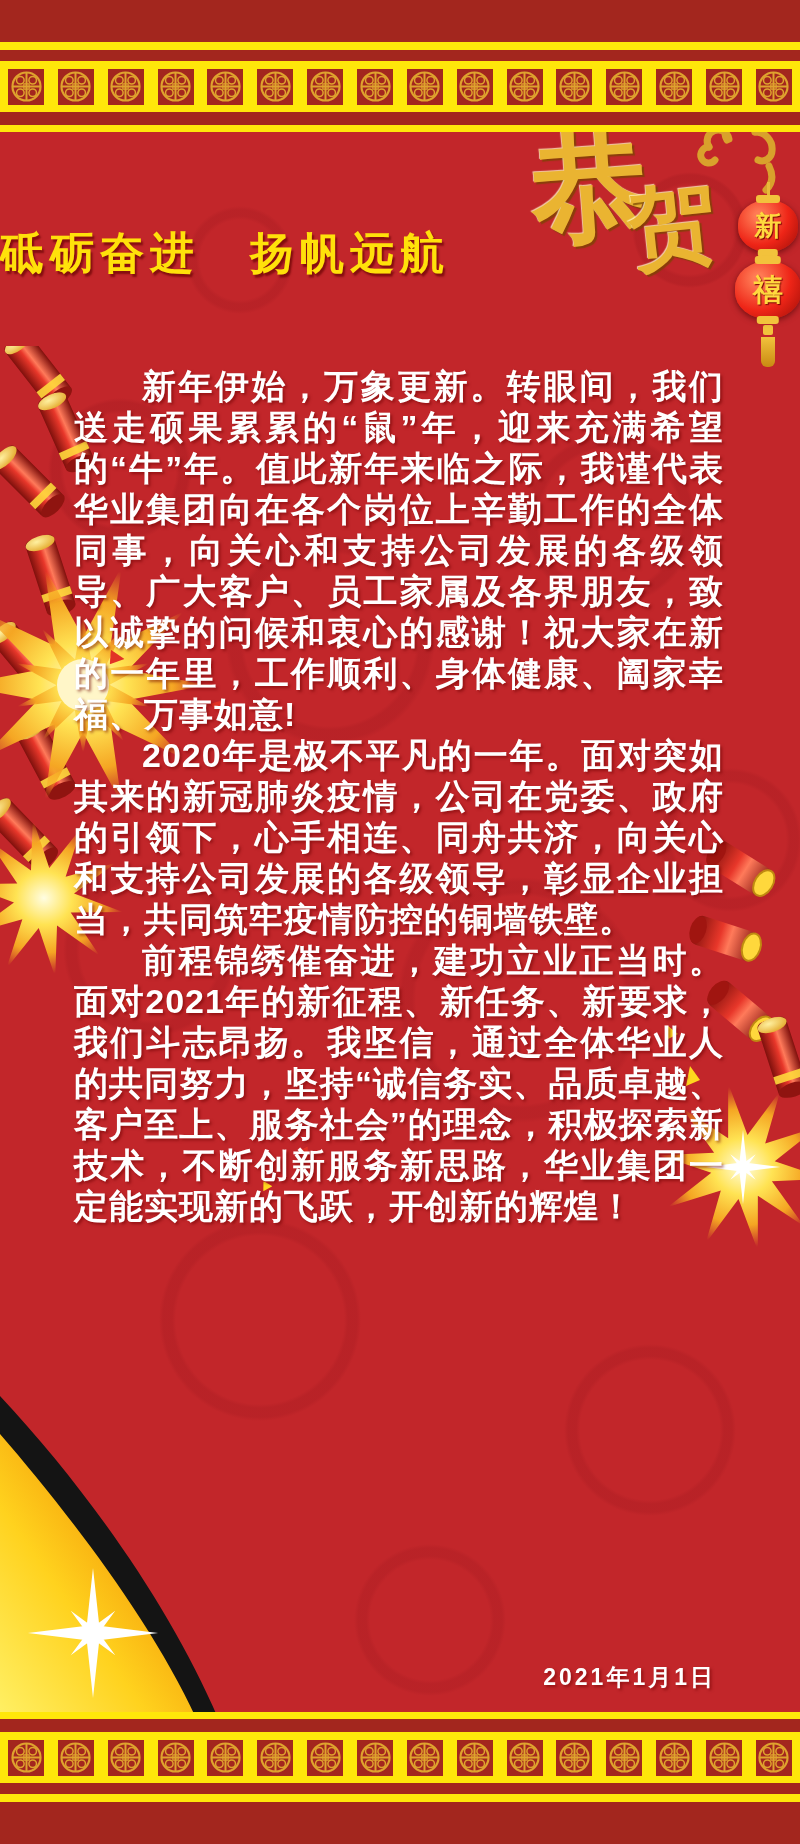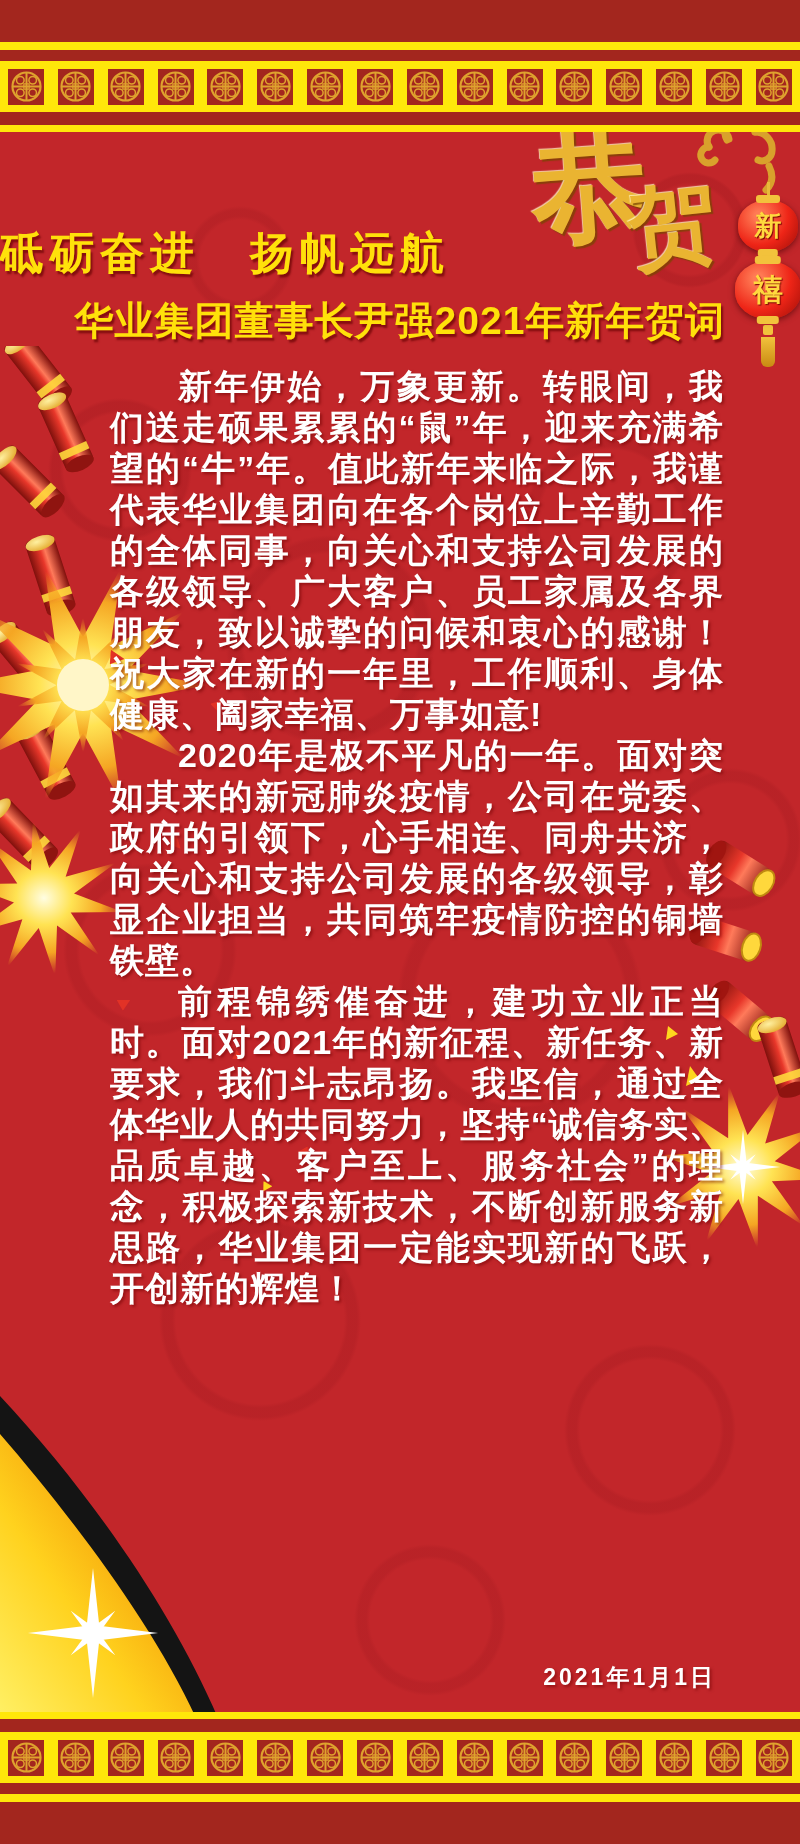--- a/index.html
+++ b/index.html
@@ -35,21 +35,21 @@
   
   .title1{position:absolute;top:224px;left:0;width:100%;text-align:left;z-index:4;
     font-size:44px;font-weight:bold;color:#ffe10a;letter-spacing:6px;
     text-shadow:2px 3px 2px rgba(100,0,0,.65);}
   .title2{position:absolute;top:294px;left:0;width:100%;text-align:center;z-index:4;
     font-size:39px;font-weight:bold;color:#ffe10a;letter-spacing:1px;
     text-shadow:2px 3px 2px rgba(100,0,0,.65);}
   .body-text{position:absolute;top:366px;left:74px;right:76px;z-index:4;
     color:#ffffff;font-size:34px;font-weight:bold;line-height:41px;letter-spacing:1px;
     text-align:justify;text-justify:inter-character;word-break:break-all;
-    text-shadow:2px 2px 3px rgba(110,0,0,.55);margin-left:36px;}
+    text-shadow:2px 2px 3px rgba(110,0,0,.55);}
   .body-text p{margin:0;text-indent:2em;}
   .date-line{position:absolute;top:1662px;right:84px;z-index:4;
     color:#ffffff;font-size:23px;font-weight:bold;letter-spacing:3px;
     text-shadow:2px 2px 3px rgba(110,0,0,.55);}
   
   .greeting{position:absolute;left:525px;top:108px;width:275px;height:260px;z-index:3;}
   .cal{position:absolute;font-family:"DejaVu Serif","Liberation Serif",serif;font-weight:bold;color:#eab431;
        text-shadow:-1px -1px 1px rgba(255,246,200,.8), 2px 2px 1px rgba(120,70,0,.75);}
   .cal-gong{left:6px;top:2px;font-size:118px;transform:rotate(-4deg);}
   .cal-he{left:104px;top:58px;font-size:88px;transform:rotate(-6deg);}
@@ -205,21 +205,20 @@
         <span class="lchar">禧</span>
       </div>
       <div class="tassel">
         <div class="knot"></div>
         <div class="fringe"></div>
       </div>
     </div>
   </div>
 
   <div class="title1">砥砺奋进　扬帆远航</div>
-  <div class="title2">华业集团董事长尹强2021年新年贺词</div>
 
   <div class="body-text">
     <p>新年伊始，万象更新。转眼间，我们送走硕果累累的“鼠”年，迎来充满希望的“牛”年。值此新年来临之际，我谨代表华业集团向在各个岗位上辛勤工作的全体同事，向关心和支持公司发展的各级领导、广大客户、员工家属及各界朋友，致以诚挚的问候和衷心的感谢！祝大家在新的一年里，工作顺利、身体健康、阖家幸福、万事如意!</p>
     <p>2020年是极不平凡的一年。面对突如其来的新冠肺炎疫情，公司在党委、政府的引领下，心手相连、同舟共济，向关心和支持公司发展的各级领导，彰显企业担当，共同筑牢疫情防控的铜墙铁壁。</p>
     <p>前程锦绣催奋进，建功立业正当时。面对2021年的新征程、新任务、新要求，我们斗志昂扬。我坚信，通过全体华业人的共同努力，坚持“诚信务实、品质卓越、客户至上、服务社会”的理念，积极探索新技术，不断创新服务新思路，华业集团一定能实现新的飞跃，开创新的辉煌！</p>
   </div>
 
   <div class="date-line">2021年1月1日</div>
 
   <div class="border border-top">

